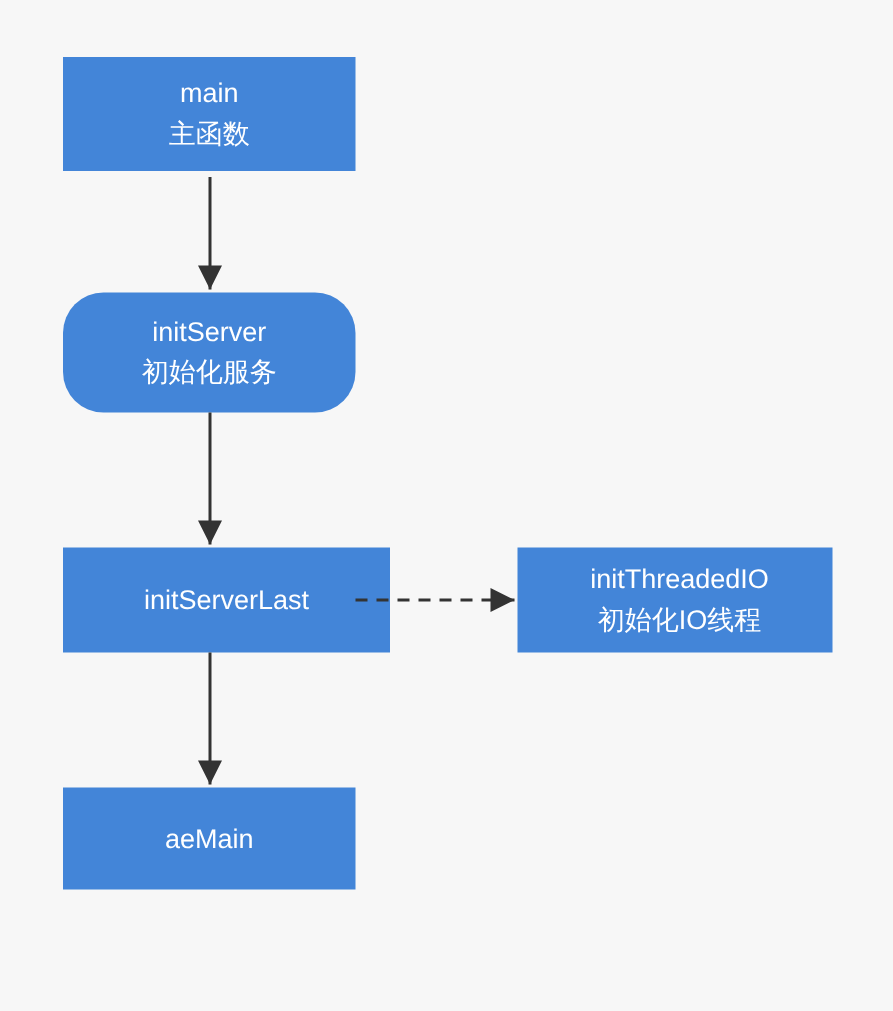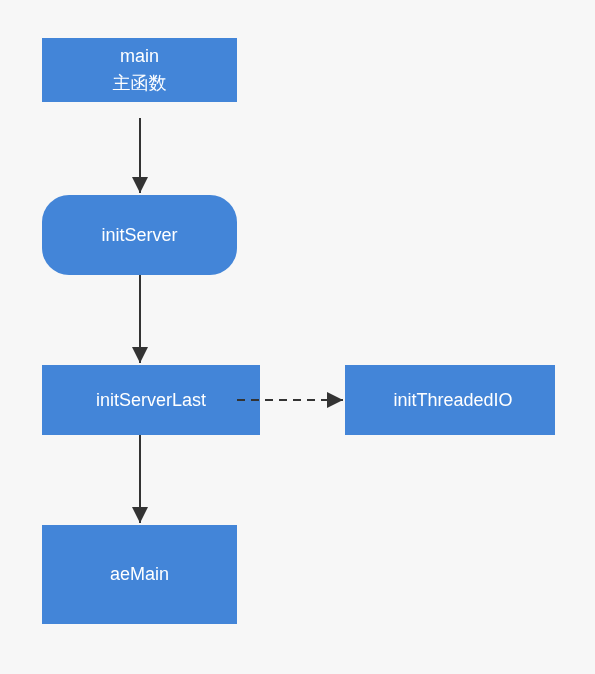--- a/index.html
+++ b/index.html
@@ -29,39 +29,41 @@
       position: absolute;
       top: 0; left: 0;
       width: 595px;
       height: 674px;
       pointer-events: none;
     }
   </style>
 </head>
 <body>
 
-<div class="node" style="left:42px; top:38px; width:195px; height:64px;">
+<div class="node" style="left:42px; top:38px; width:195px; height:76px;">
   <span>main</span>
   <span>主函数</span>
 </div>
 
 <div class="node" style="left:42px; top:195px; width:195px; height:80px;border-radius:27px;">
   <span>initServer</span>
+  <span>初始化服务</span>
 </div>
 
 <div class="node" style="left:42px; top:365px; width:218px; height:70px;">
   <span>initServerLast</span>
 </div>
 
-<div class="node" style="left:42px; top:525px; width:195px; height:99px;">
+<div class="node" style="left:42px; top:525px; width:195px; height:68px;">
   <span>aeMain</span>
 </div>
 
 <div class="node" style="left:345px; top:365px; width:210px; height:70px;padding-left:16px;">
   <span>initThreadedIO</span>
+  <span>初始化IO线程</span>
 </div>
 
 <svg class="arrows">
   <defs>
     <marker id="arrowhead" markerWidth="12" markerHeight="12" refX="10" refY="6" orient="auto">
       <path d="M2,2 L10,6 L2,10 Z" fill="#333"></path>
     </marker>
   </defs>
 
   <line x1="140" y1="118" x2="140" y2="193" stroke="#333" stroke-width="2" marker-end="url(#arrowhead)"></line>

